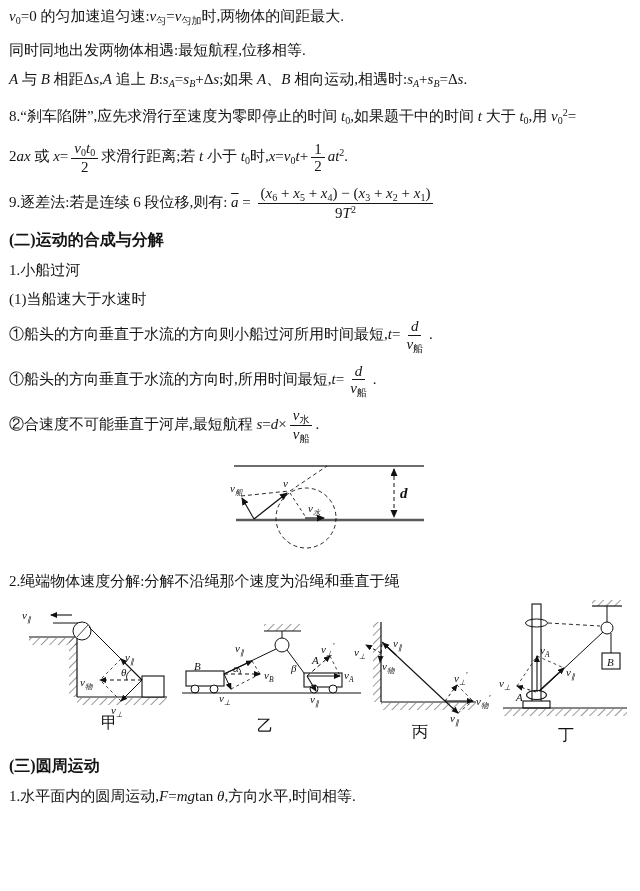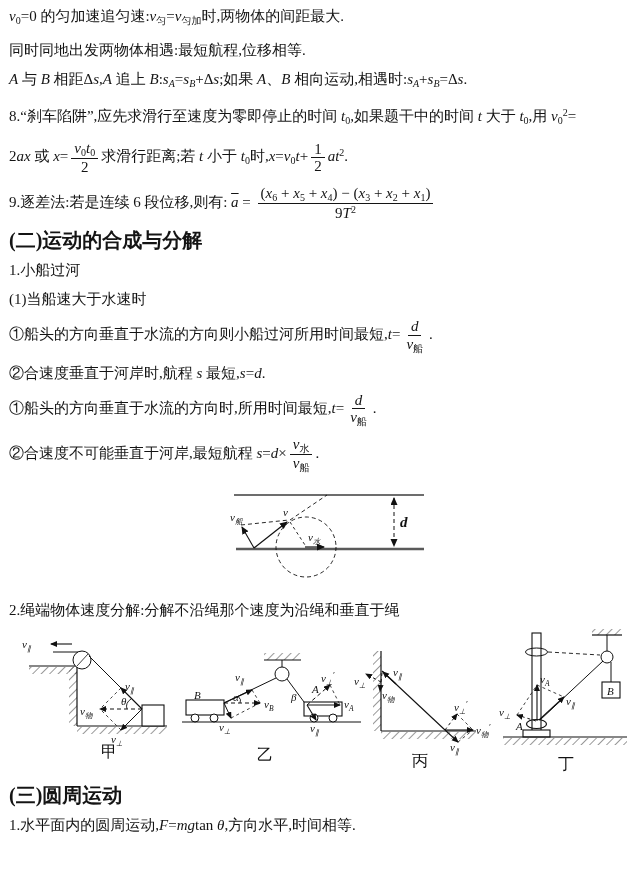--- a/index.html
+++ b/index.html
@@ -1,20 +1,20 @@
 <!DOCTYPE html>
 <html><head>
 <meta charset="utf-8">
 <style>
   html,body{margin:0;padding:0;}
   body{width:640px;height:891px;background:#ffffff;color:#141414;
        font-family:"Liberation Serif",serif;font-size:15px;overflow:hidden;}
   .doc{padding:6px 9px 0 9px;}
   p.ln{margin:0 0 9px 0;line-height:20px;}
-  p.hd{font-weight:700;margin:5px 0 10px 0;font-size:20px;line-height:20px;}
+  p.hd{font-weight:700;margin:5px 0 10px 0;font-size:16px;line-height:20px;}
   .it{font-style:italic;}
   .sb{font-size:10px;vertical-align:-3px;}
   .sp{font-size:10px;vertical-align:5px;}
   .bar{text-decoration:overline;}
   .frac{display:inline-flex;flex-direction:column;align-items:center;
         vertical-align:middle;margin:0 3px;line-height:1.1;text-align:left;}
   .frac .num{border-bottom:1px solid #141414;padding:0 3px;}
   .frac .den{padding:0 3px;}
   .dwrap{margin:2px 0 6px 0;}
   svg{display:block;}
@@ -45,21 +45,20 @@
         <span class="den"><span>9</span><span class="it">T</span><span class="sp">2</span></span>
       </span></p>
 
   <p class="hd"><span>(二)运动的合成与分解</span></p>
   <p class="ln"><span>1.小船过河</span></p>
   <p class="ln"><span>(1)当船速大于水速时</span></p>
   <p class="ln"><span>①船头的方向垂直于水流的方向则小船过河所用时间最短,</span><span class="it">t</span><span>=</span><span class="frac">
         <span class="num"><span class="it">d</span></span>
         <span class="den"><span class="it">v</span><span class="sb">船</span></span>
       </span><span>.</span></p>
-  <p class="ln"><span>②合速度垂直于河岸时,航程 </span><span class="it">s</span><span> 最短,</span><span class="it">s</span><span>=</span><span class="it">d</span><span>.</span></p>
   <p class="ln"><span>①船头的方向垂直于水流的方向时,所用时间最短,</span><span class="it">t</span><span>=</span><span class="frac">
         <span class="num"><span class="it">d</span></span>
         <span class="den"><span class="it">v</span><span class="sb">船</span></span>
       </span><span>.</span></p>
   <p class="ln"><span>②合速度不可能垂直于河岸,最短航程 </span><span class="it">s</span><span>=</span><span class="it">d</span><span>×</span><span class="frac">
         <span class="num"><span class="it">v</span><span class="sb">水</span></span>
         <span class="den"><span class="it">v</span><span class="sb">船</span></span>
       </span><span>.</span></p>
 
   <div class="dwrap">

